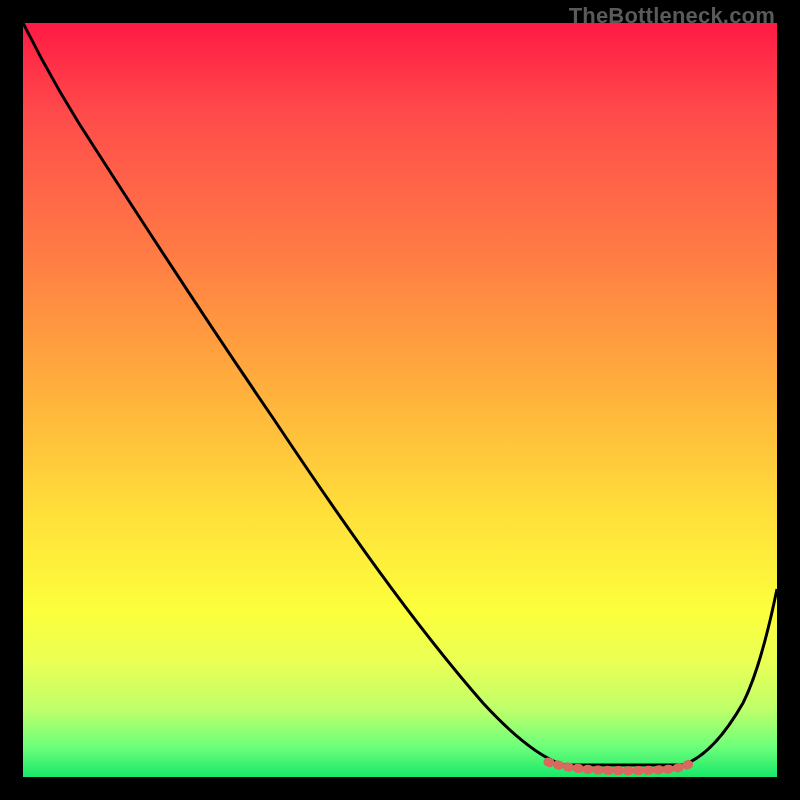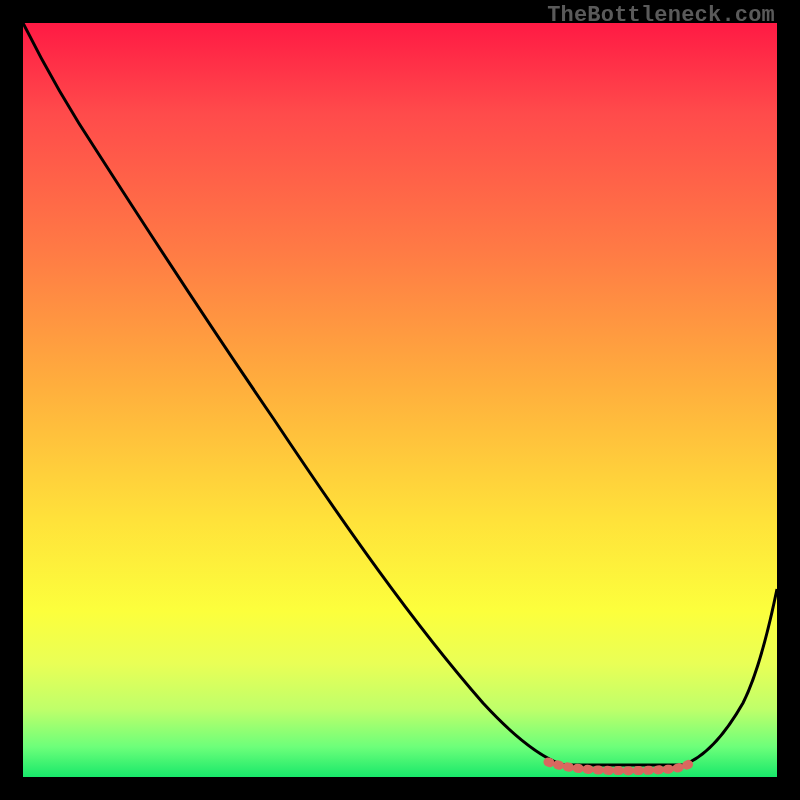--- a/index.html
+++ b/index.html
@@ -11,21 +11,20 @@
     overflow: hidden;
     font-family: Arial, sans-serif;
   }
   .frame {
     position: absolute;
     left: 0;
     top: 0;
     width: 800px;
     height: 800px;
     background: #000;
-    font-family: Liberation Mono, monospace;
   }
   .plot {
     position: absolute;
     left: 23px;
     top: 23px;
     width: 754px;
     height: 754px;
     background: linear-gradient(to bottom,
       #ff1a44 0%,
       #ff4b4b 12%,

